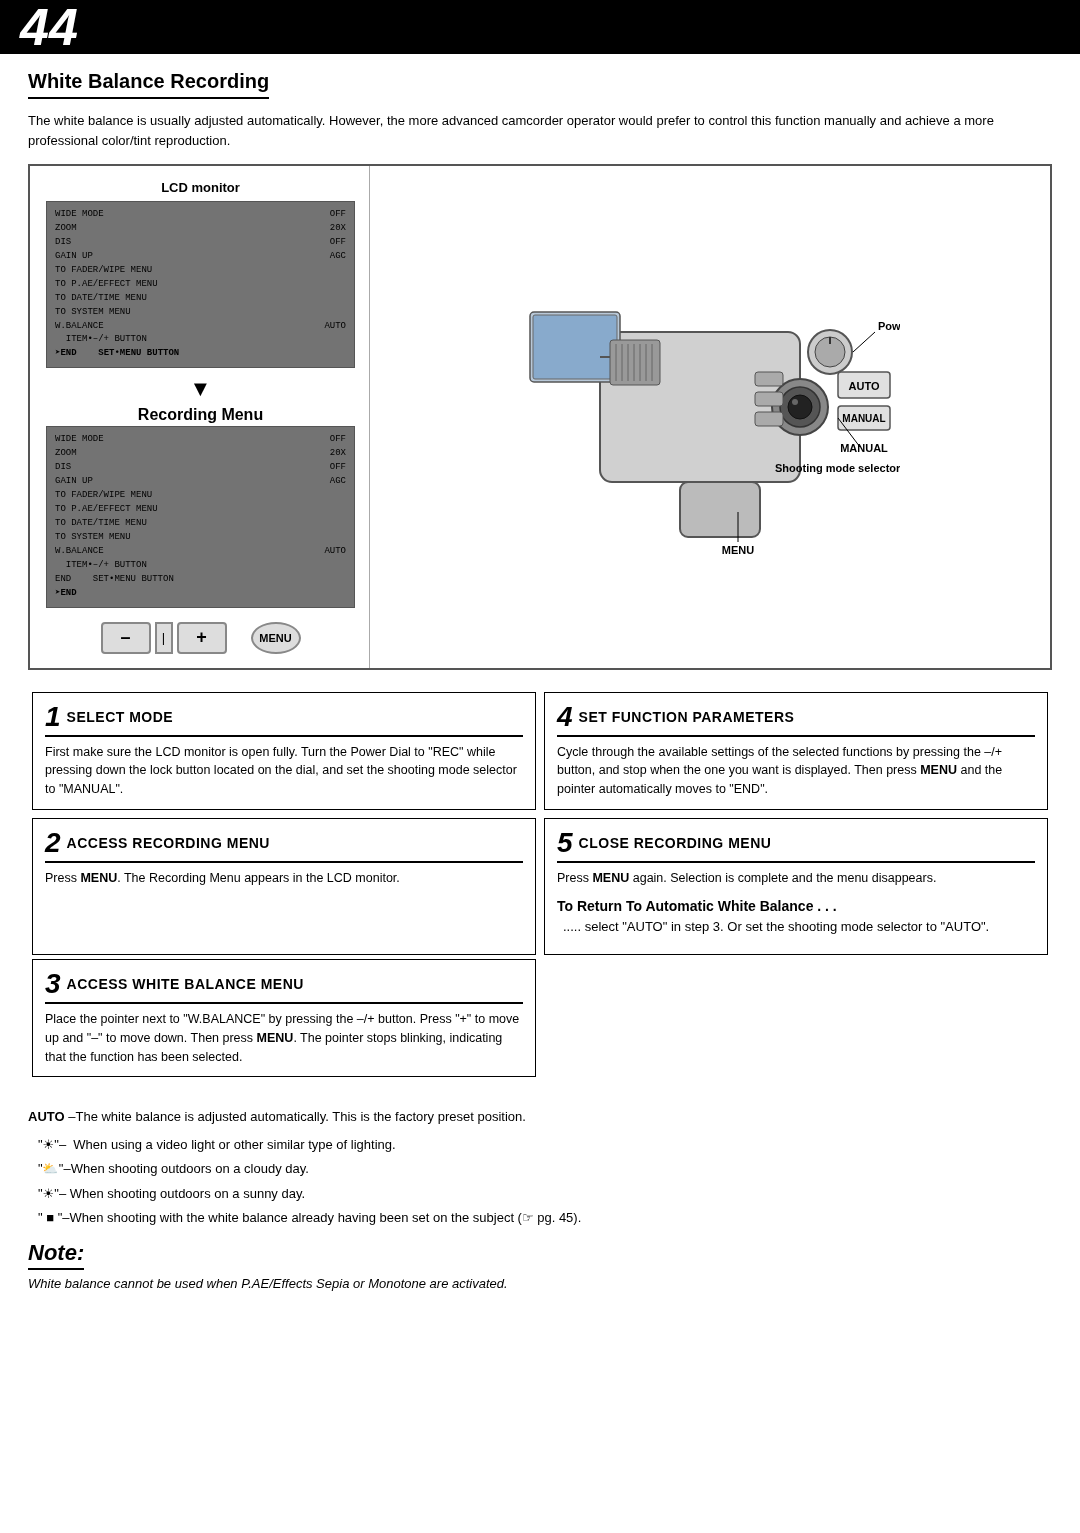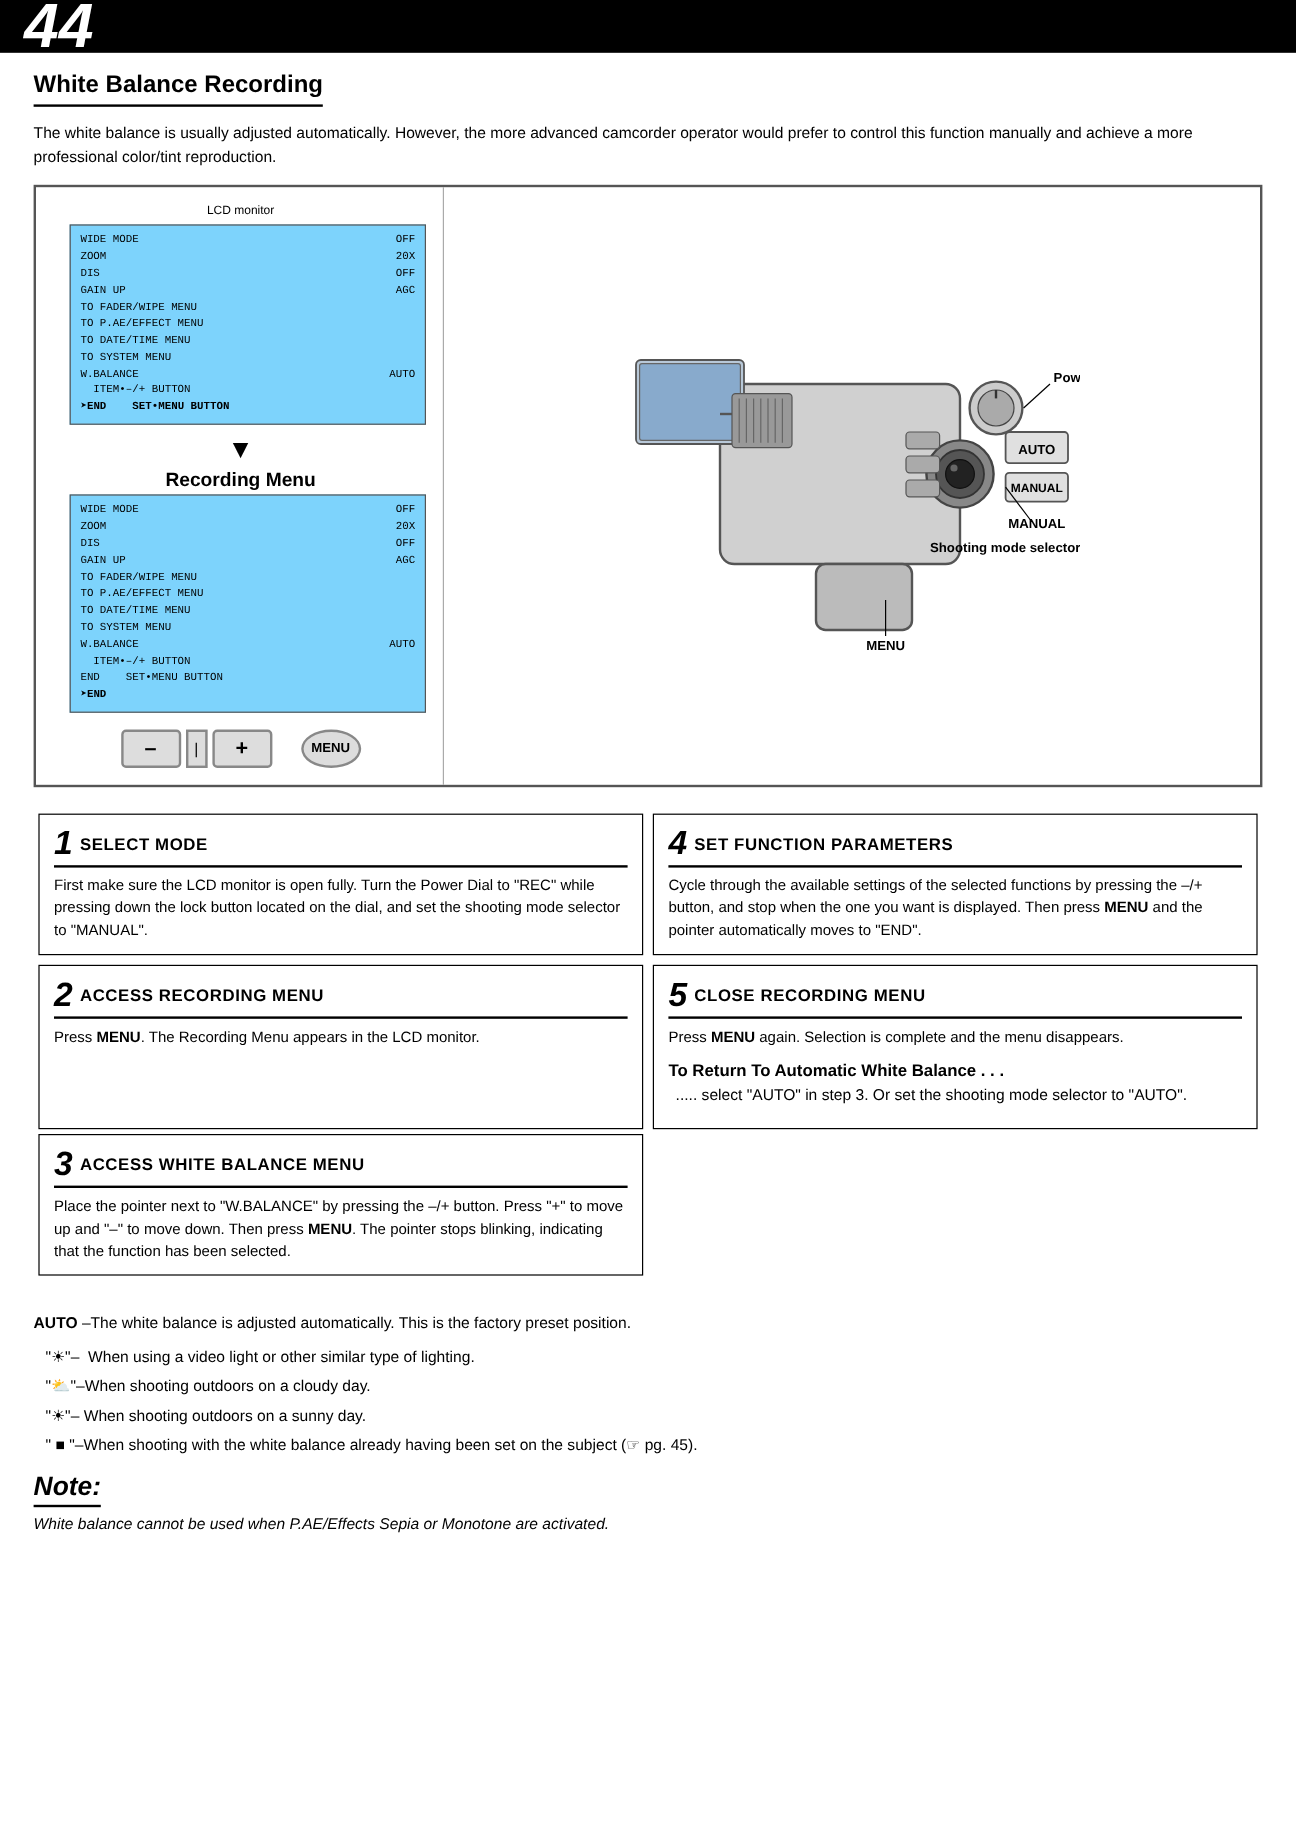--- a/index.html
+++ b/index.html
@@ -13,21 +13,21 @@
       padding: 0;
     }
 
     
     .page-header {
       background: #000;
       color: #fff;
       display: flex;
       align-items: center;
       padding: 6px 20px;
-      height: 44px;
+      height: 54px;
     }
     .page-number {
       font-size: 52px;
       font-weight: 900;
       font-style: italic;
       color: #fff;
       line-height: 1;
       margin-right: 20px;
     }
     .header-title {
@@ -74,35 +74,34 @@
     }
 
     .diagram-left {
       width: 340px;
       padding: 14px 14px 14px 16px;
       border-right: 1px solid #aaa;
       flex-shrink: 0;
     }
 
     .lcd-label {
-      font-size: 10px;
-      font-weight: 400;
+      font-size: 13px;
+      font-weight: 700;
       text-align: center;
       margin-bottom: 6px;
     }
 
     .menu-box {
       border: 1.5px solid #555;
       padding: 6px 8px;
       font-size: 9.5px;
       line-height: 1.6;
       font-family: 'Courier New', monospace;
-      background: #7dd3fc;
+      background: #737373;
       margin-bottom: 8px;
-      margin-left: 12px;
     }
     .arrow-down {
       font-size: 22px;
       text-align: center;
       margin: 4px 0;
     }
     .recording-menu-label {
       font-size: 16px;
       font-weight: 700;
       text-align: center;

